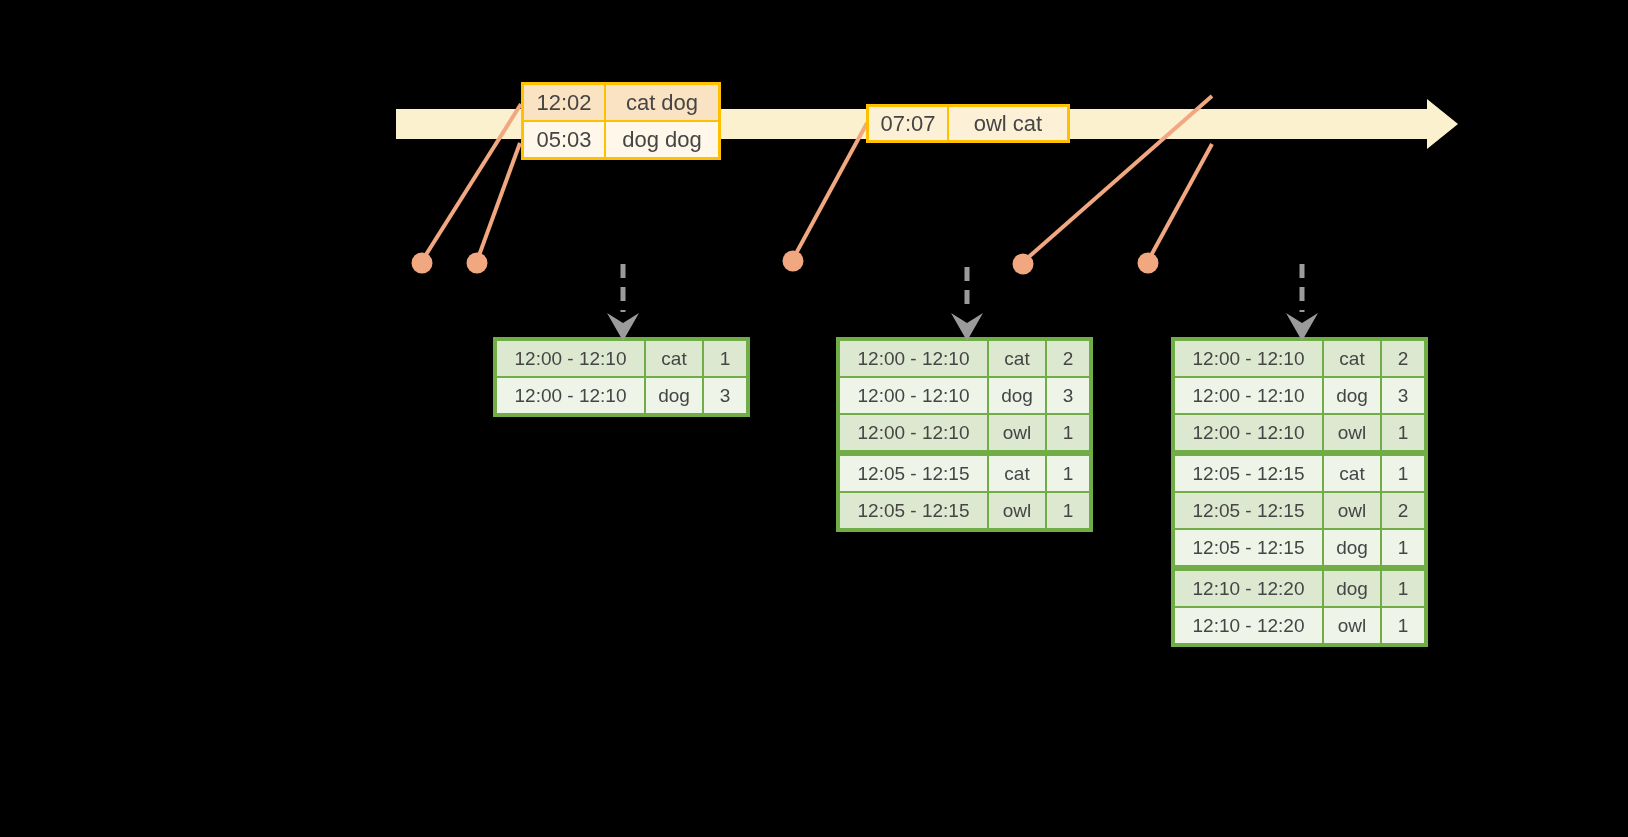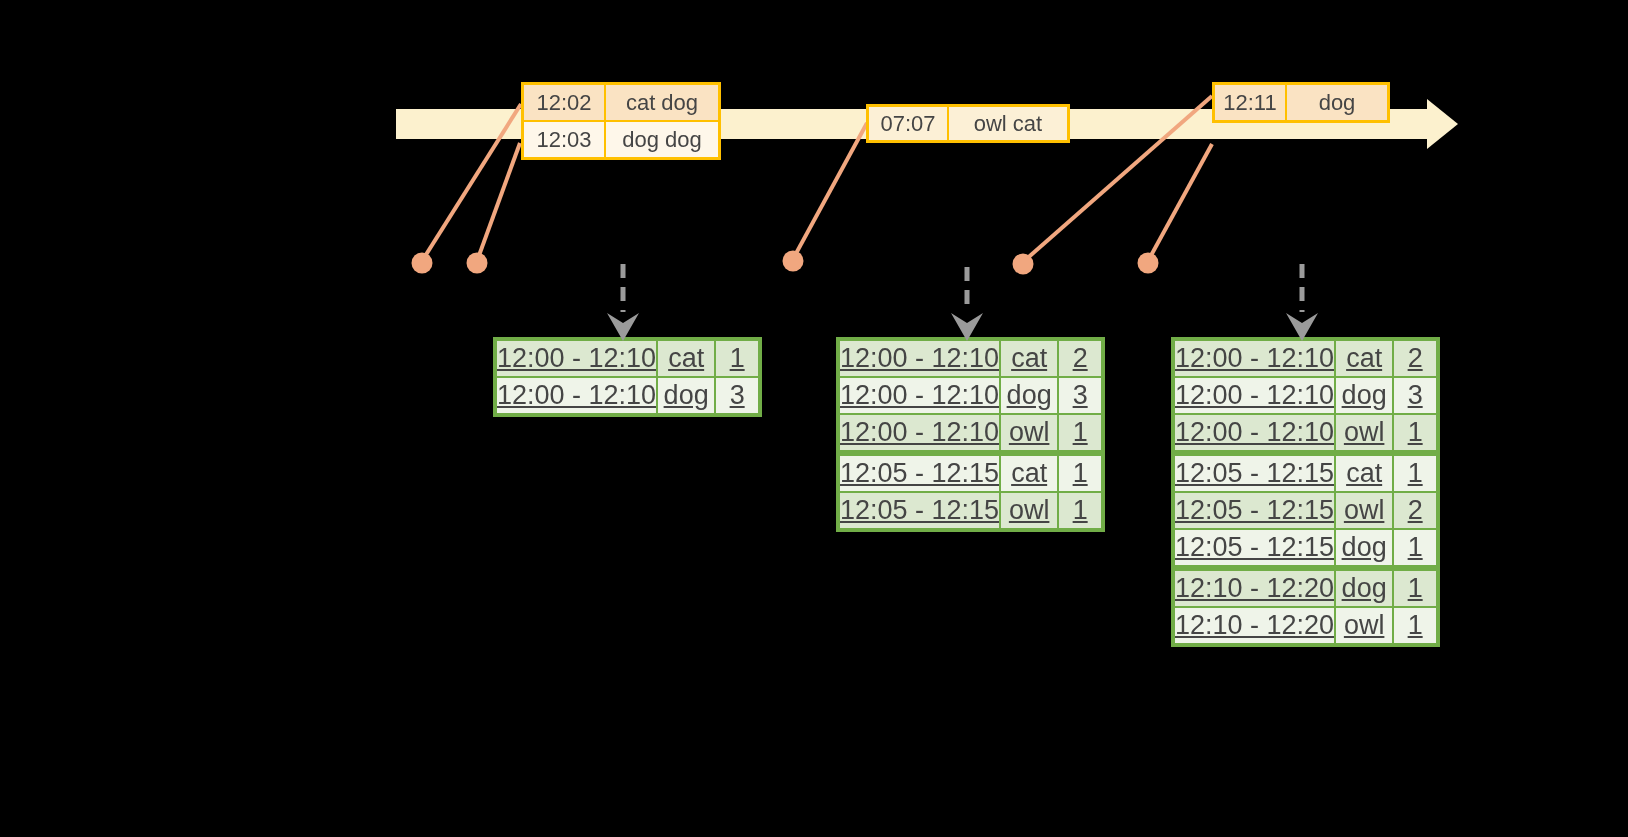--- a/index.html
+++ b/index.html
@@ -29,21 +29,21 @@
   .et-b td{height:33px}
   .et-b .col-time{width:78px}.et-b .col-words{width:118px}
   .et-c{left:1212px;top:62px;}
   .et-c .col-time{width:70px}.et-c .col-words{width:100px}
   .et-a tr:nth-child(odd) td,.et-c tr:nth-child(odd) td{background:var(--event-row-dark);}
   .et-a tr:nth-child(even) td,.et-c tr:nth-child(even) td{background:var(--event-row-light);}
   .et-b td{background:var(--event-row-cream);}
 
   
   .result-table{border:4px solid var(--result-border);}
-  .result-table td{border:2px solid var(--result-border);height:35px;font-size:27px;text-decoration:underline;}
+  .result-table td{border:2px solid var(--result-border);height:35px;font-size:19px;}
   .result-table tr:nth-child(odd) td{background:var(--result-row-dark);}
   .result-table tr:nth-child(even) td{background:var(--result-row-light);}
   .result-table tr.group-start td{border-top:6px solid var(--result-border);}
   .rt1{left:493px;top:317px;}
   .rt2{left:836px;top:317px;}
   .rt3{left:1171px;top:317px;}
   .col-window{width:147px}.col-word{width:56px}.col-count{width:42px}
 
   .band{fill:var(--timeline-fill);}
   .connector-line{stroke:var(--connector);stroke-width:4;}
@@ -73,41 +73,37 @@
     <circle class="trigger-dot" cx="1148" cy="243" r="10.5"></circle>
   </svg>
 
   <table class="event-table et-a">
     <tbody>
         <tr>
         <td class="col-time">12:02</td>
         <td class="col-words">cat dog</td>
       </tr>
         <tr>
-        <td class="col-time">12:03</td>
+        <td class="col-time">05:03</td>
         <td class="col-words">dog dog</td>
       </tr>
       </tbody>
   </table>
 
   <table class="event-table et-b">
     <tbody>
         <tr>
         <td class="col-time">07:07</td>
         <td class="col-words">owl cat</td>
       </tr>
       </tbody>
   </table>
 
   <table class="event-table et-c">
     <tbody>
-        <tr>
-        <td class="col-time">12:11</td>
-        <td class="col-words">dog</td>
-      </tr>
       </tbody>
   </table>
 
   <table class="result-table rt1">
     <tbody>
         <tr>
         <td class="col-window">12:00 - 12:10</td>
         <td class="col-word">cat</td>
         <td class="col-count">1</td>
       </tr>

